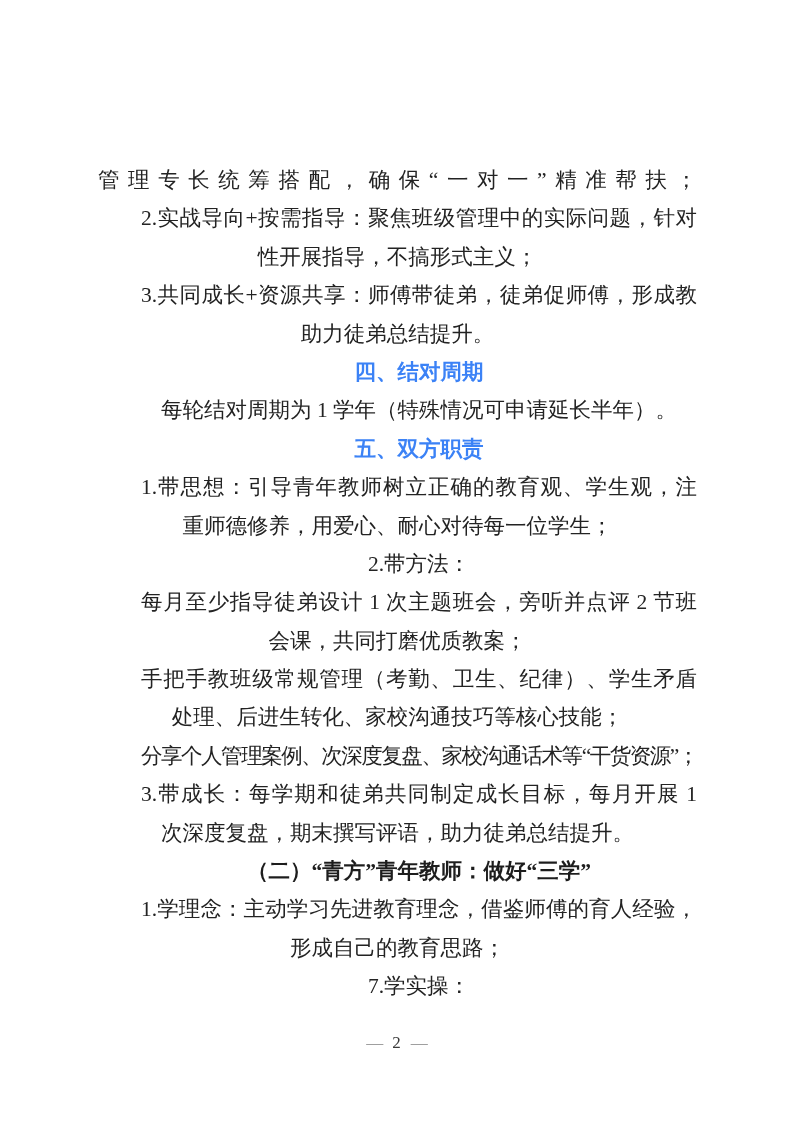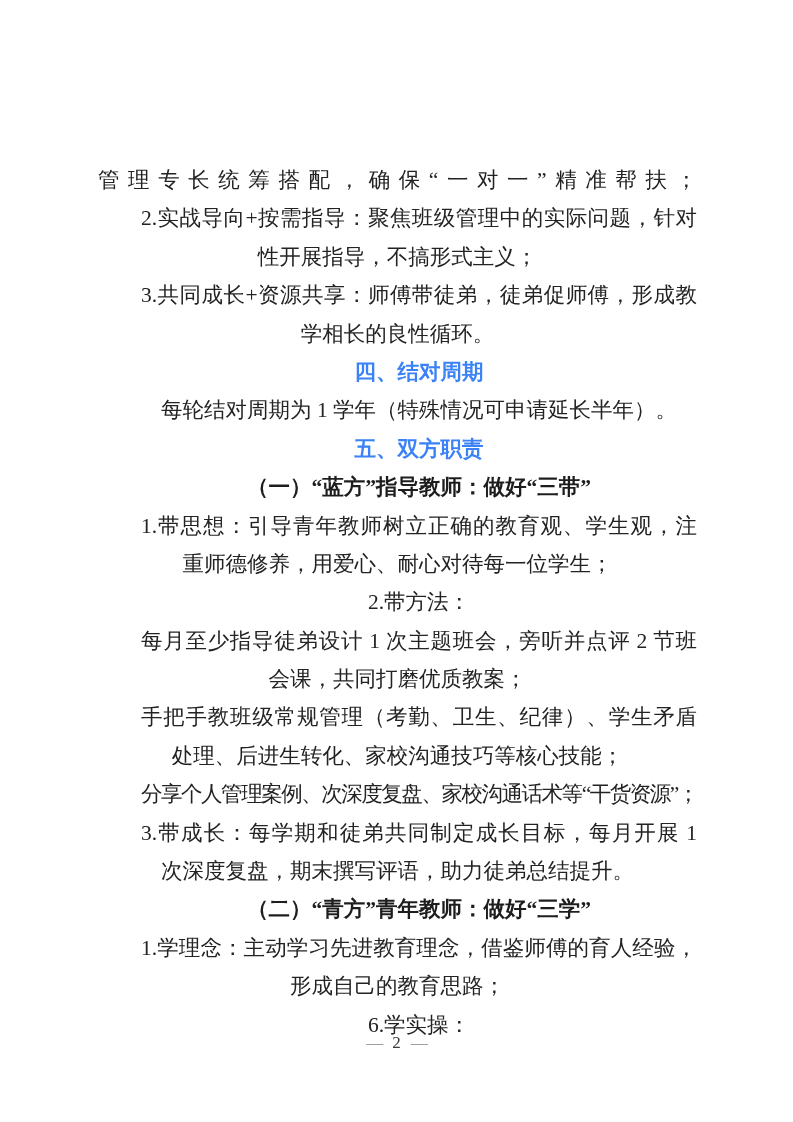--- a/index.html
+++ b/index.html
@@ -68,38 +68,37 @@
 </head>
 <body>
 
 <div class="page">
 
   <div class="content">
     <div class="line fill">管理专长统筹搭配，确保“一对一”精准帮扶；</div>
     <div class="line indent fill">2.实战导向+按需指导：聚焦班级管理中的实际问题，针对</div>
     <div class="line">性开展指导，不搞形式主义；</div>
     <div class="line indent fill">3.共同成长+资源共享：师傅带徒弟，徒弟促师傅，形成教</div>
-    <div class="line">学相长的良性循环。</div>
+    <div class="line">助力徒弟总结提升。</div>
     <div class="line indent h1">四、结对周期</div>
     <div class="line indent">每轮结对周期为 1 学年（特殊情况可申请延长半年）。</div>
     <div class="line indent h1">五、双方职责</div>
-    <div class="line indent h2">（一）“蓝方”指导教师：做好“三带”</div>
     <div class="line indent fill">1.带思想：引导青年教师树立正确的教育观、学生观，注</div>
     <div class="line">重师德修养，用爱心、耐心对待每一位学生；</div>
     <div class="line indent">2.带方法：</div>
     <div class="line indent fill">每月至少指导徒弟设计 1 次主题班会，旁听并点评 2 节班</div>
     <div class="line">会课，共同打磨优质教案；</div>
     <div class="line indent fill">手把手教班级常规管理（考勤、卫生、纪律）、学生矛盾</div>
     <div class="line">处理、后进生转化、家校沟通技巧等核心技能；</div>
     <div class="line indent fill tight">分享个人管理案例、次深度复盘、家校沟通话术等“干货资源”；</div>
     <div class="line indent fill">3.带成长：每学期和徒弟共同制定成长目标，每月开展 1</div>
     <div class="line">次深度复盘，期末撰写评语，助力徒弟总结提升。</div>
     <div class="line indent h2">（二）“青方”青年教师：做好“三学”</div>
     <div class="line indent fill">1.学理念：主动学习先进教育理念，借鉴师傅的育人经验，</div>
     <div class="line">形成自己的教育思路；</div>
-    <div class="line indent">6.学实操：</div>
+    <div class="line indent">7.学实操：</div>
   </div>
 
   <div class="footer">
     <span class="dash">—</span><span class="num">2</span><span class="dash">—</span>
   </div>
 
 </div>
 
 </body></html>

